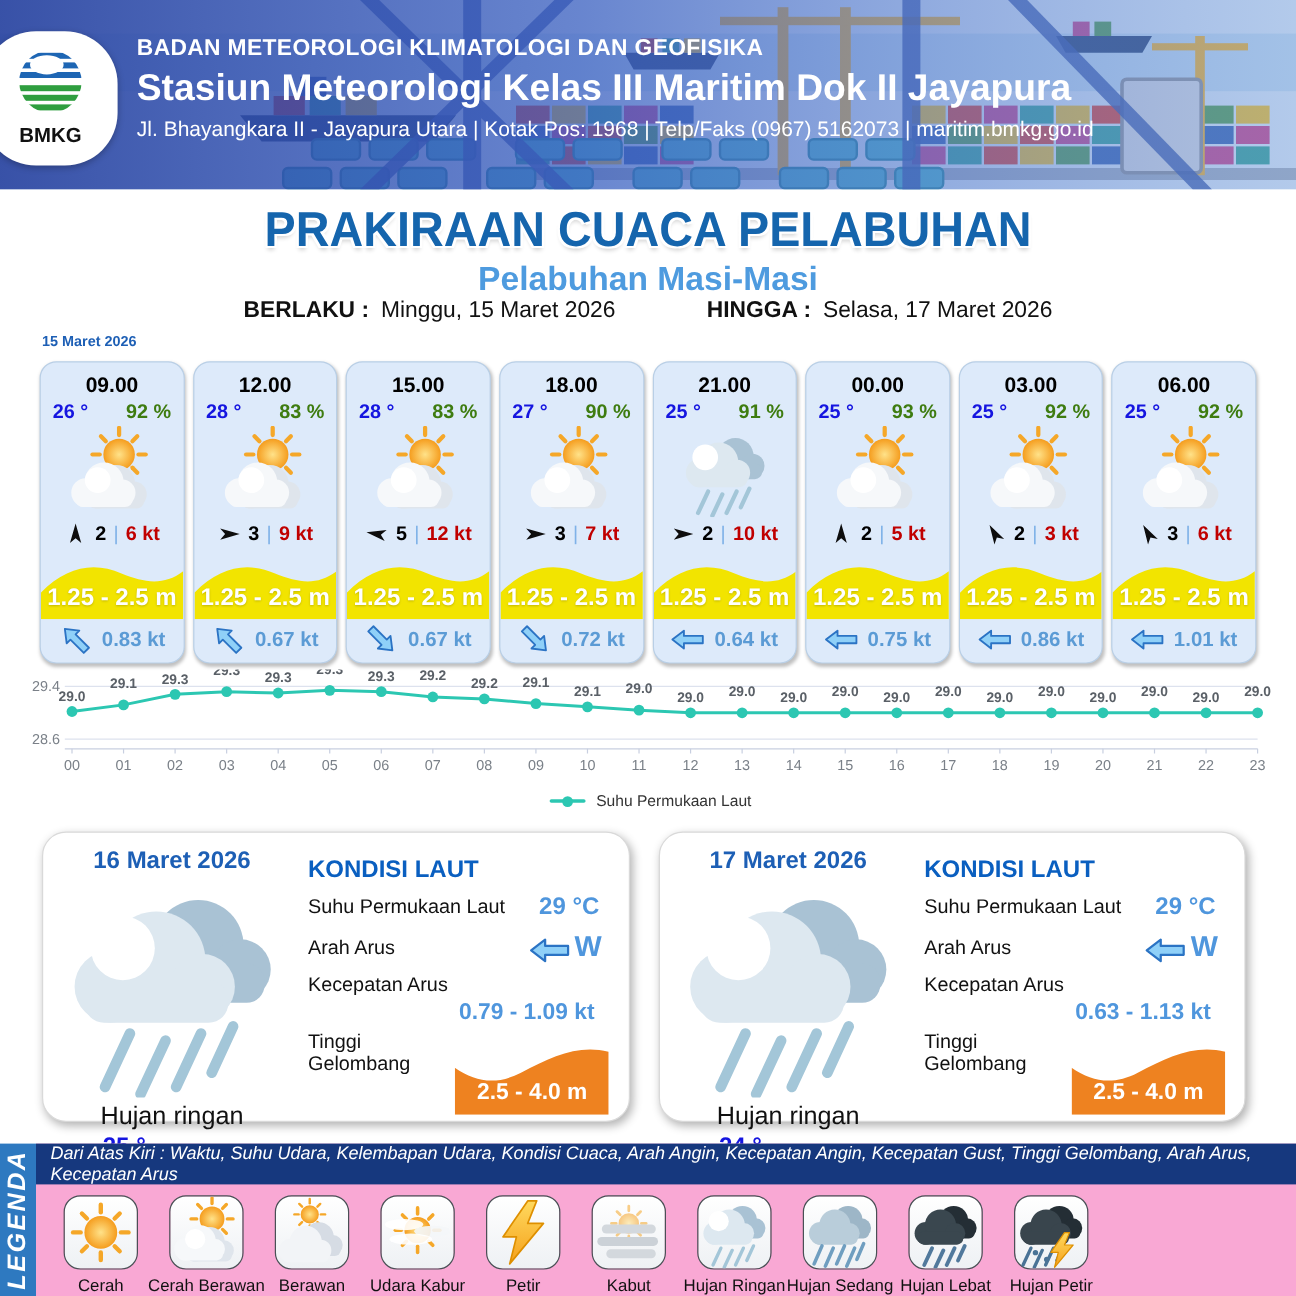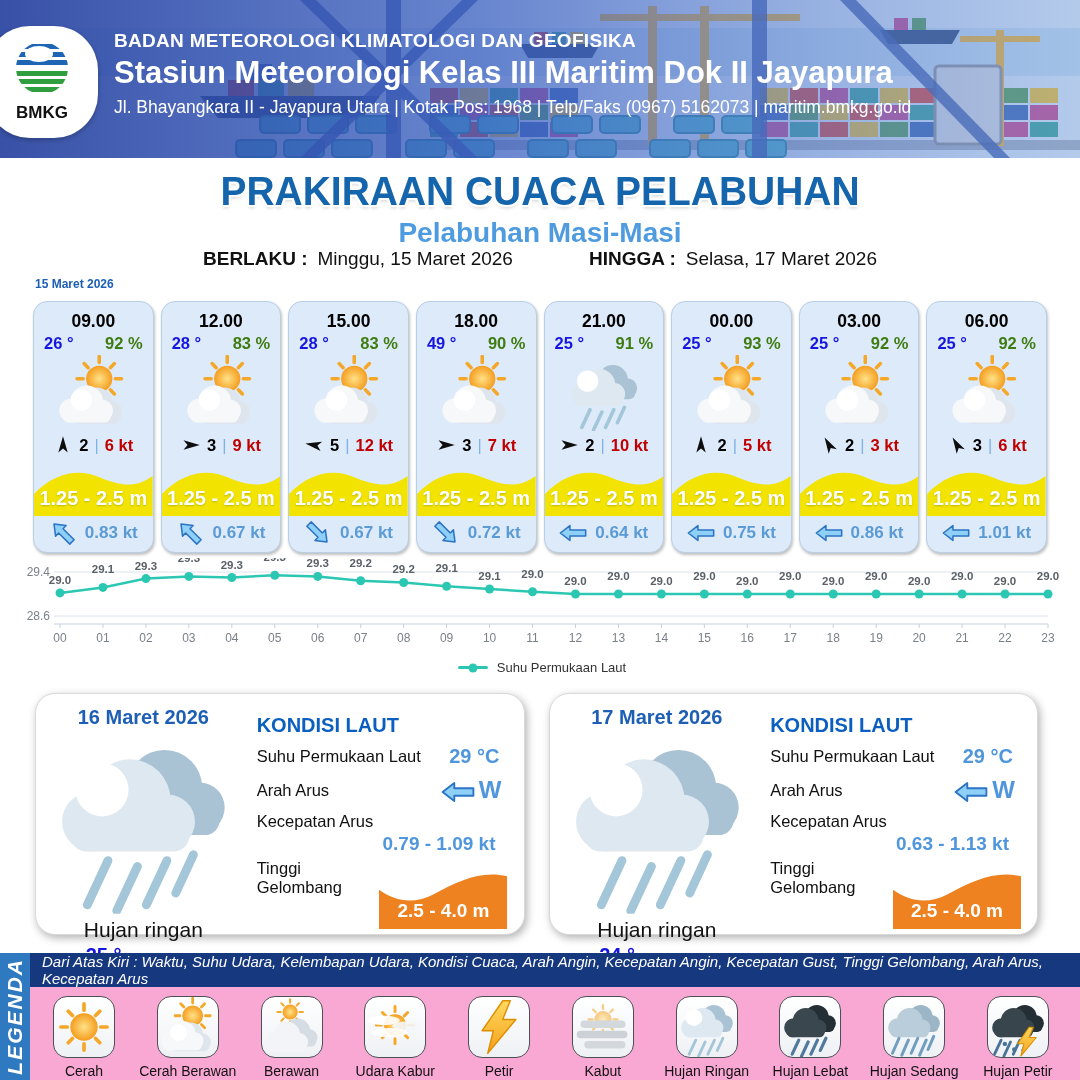--- a/index.html
+++ b/index.html
@@ -97,21 +97,21 @@
   .owtext{position:absolute;left:0;right:0;bottom:7px;text-align:center;color:#fff;font-size:19px;font-weight:bold;}
 
   
   .legend{position:absolute;left:0;right:0;top:953px;bottom:0;display:flex;}
   .legend-tab{width:30px;background:#2e79c0;display:flex;align-items:center;justify-content:center;}
   .legend-tab span{writing-mode:vertical-rl;transform:rotate(180deg);color:#fff;font-weight:bold;
                    font-style:italic;font-size:21px;letter-spacing:2px;}
   .legend-main{flex:1;display:flex;flex-direction:column;background:#f9a8d4;}
   .legend-note{background:#16387e;color:#fff;font-style:italic;font-size:15px;height:34px;
                display:flex;align-items:center;padding-left:12px;}
-  .legend-items{flex:1;display:flex;justify-content:space-between;padding:9px 18px 0 10px;}
+  .legend-items{flex:1;display:flex;padding:9px 18px 0 10px;}
   .li{display:flex;flex-direction:column;align-items:center;width:88px;}
   .libox{width:60px;height:60px;border:1.5px solid #4a5056;border-radius:14px;
          background:linear-gradient(#ffffff,#eef1f4);display:flex;align-items:center;justify-content:center;}
   .libox svg{width:52px;height:52px;}
   .lilabel{font-size:14px;color:#111;margin-top:5px;white-space:nowrap;}
 </style>
 </head>
 <body>
 
 <svg width="0" height="0" style="position:absolute" aria-hidden="true">
@@ -496,21 +496,21 @@
           <span class="carrow" style="transform: rotate(-135deg);"><svg viewBox="0 0 64 48">
               <use href="#i-current"></use>
             </svg></span>
           <span class="cspeed">0.67 kt</span>
         </div>
       </div>
 
       <div class="fcard">
         <div class="ftime">18.00</div>
         <div class="ftemps">
-          <span class="t">49 °</span>
+          <span class="t">27 °</span>
           <span class="h">90 %</span>
         </div>
         <div class="ficon">
           <svg viewBox="0 0 64 64" style="width:100%;height:100%">
             <use href="#i-cerah-berawan"></use>
           </svg>
         </div>
         <div class="fwind">
           <span class="dart" style="transform: rotate(90deg);"><svg viewBox="0 0 64 64">
               <use href="#i-dart"></use>
@@ -956,33 +956,33 @@
               <svg viewBox="0 0 64 64" style="width:100%;height:100%">
                 <use href="#i-hujan-ringan"></use>
               </svg>
             </div>
             <div class="lilabel">Hujan Ringan</div>
           </div>
 
           <div class="li">
             <div class="libox">
               <svg viewBox="0 0 64 64" style="width:100%;height:100%">
-                <use href="#i-hujan-lebat"></use>
-              </svg>
-            </div>
-            <div class="lilabel">Hujan Lebat</div>
+                <use href="#i-hujan-sedang"></use>
+              </svg>
+            </div>
+            <div class="lilabel">Hujan Sedang</div>
           </div>
 
           <div class="li">
             <div class="libox">
               <svg viewBox="0 0 64 64" style="width:100%;height:100%">
-                <use href="#i-hujan-sedang"></use>
-              </svg>
-            </div>
-            <div class="lilabel">Hujan Sedang</div>
+                <use href="#i-hujan-lebat"></use>
+              </svg>
+            </div>
+            <div class="lilabel">Hujan Lebat</div>
           </div>
 
           <div class="li">
             <div class="libox">
               <svg viewBox="0 0 64 64" style="width:100%;height:100%">
                 <use href="#i-hujan-petir"></use>
               </svg>
             </div>
             <div class="lilabel">Hujan Petir</div>
           </div>

